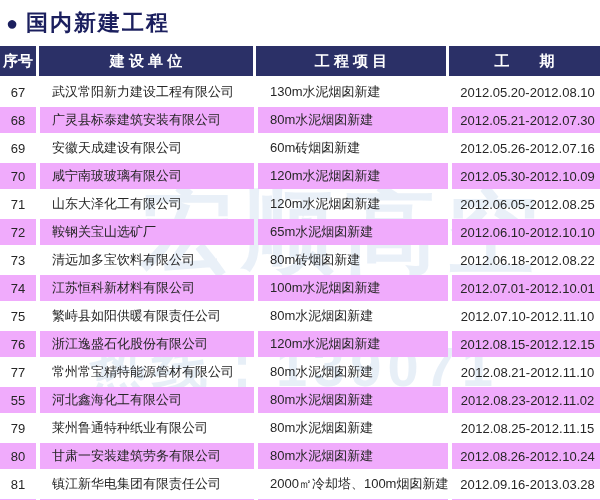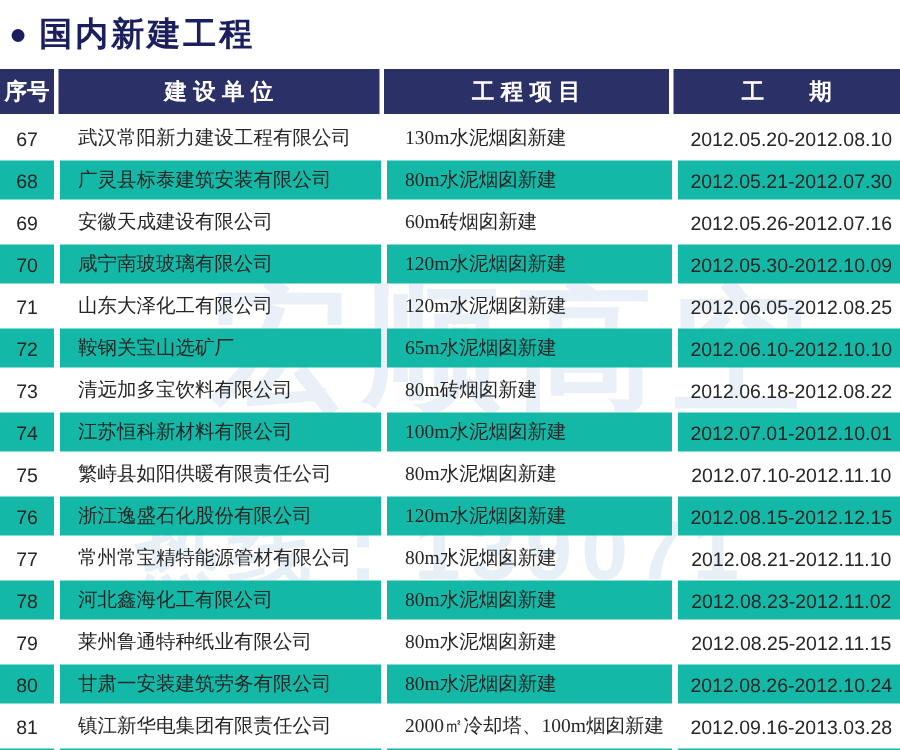--- a/index.html
+++ b/index.html
@@ -50,24 +50,24 @@
     column-gap:4px;
     height:28px;
   }
   .cell{
     height:26px;margin-top:1px;
     display:flex;align-items:center;
     font-size:13px;color:#262626;
     background:transparent;
     overflow:hidden;white-space:nowrap;
   }
-  .cell.alt{background:#14b8a6;}
+  .cell.alt{background:#f0abfc;}
   .cell.c0{justify-content:center;}
   .cell.c1{padding-left:12px;}
-  .cell.c2{padding-left:12px;font-family:Liberation Serif, serif;}
+  .cell.c2{padding-left:12px;}
   .cell.c3{justify-content:center;font-size:13px;}
   .sliver .cell{height:26px;}
   
   .watermark{
     position:absolute;left:0;top:0;width:600px;height:500px;
     z-index:1;pointer-events:none;
     color:#c2d6ec;
   }
   .wm-logo{
     position:absolute;left:140px;top:170px;
@@ -163,21 +163,21 @@
         <div class="cell c2 alt">120m水泥烟囱新建</div>
         <div class="cell c3 alt">2012.08.15-2012.12.15</div>
       </div>
       <div class="trow">
         <div class="cell c0">77</div>
         <div class="cell c1">常州常宝精特能源管材有限公司</div>
         <div class="cell c2">80m水泥烟囱新建</div>
         <div class="cell c3">2012.08.21-2012.11.10</div>
       </div>
       <div class="trow">
-        <div class="cell c0 alt">78</div>
+        <div class="cell c0 alt">55</div>
         <div class="cell c1 alt">河北鑫海化工有限公司</div>
         <div class="cell c2 alt">80m水泥烟囱新建</div>
         <div class="cell c3 alt">2012.08.23-2012.11.02</div>
       </div>
       <div class="trow">
         <div class="cell c0">79</div>
         <div class="cell c1">莱州鲁通特种纸业有限公司</div>
         <div class="cell c2">80m水泥烟囱新建</div>
         <div class="cell c3">2012.08.25-2012.11.15</div>
       </div>

